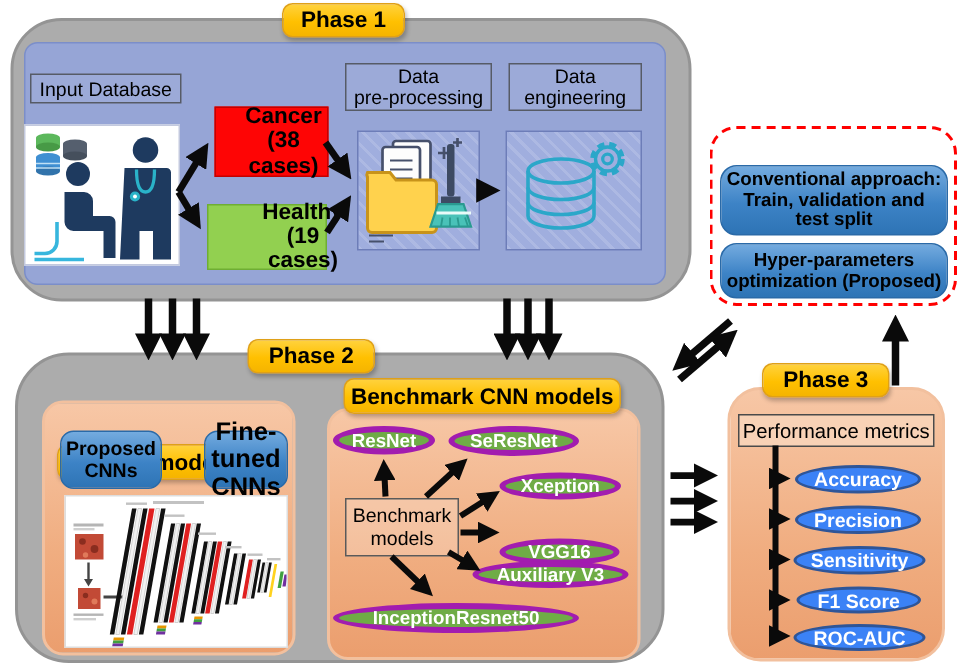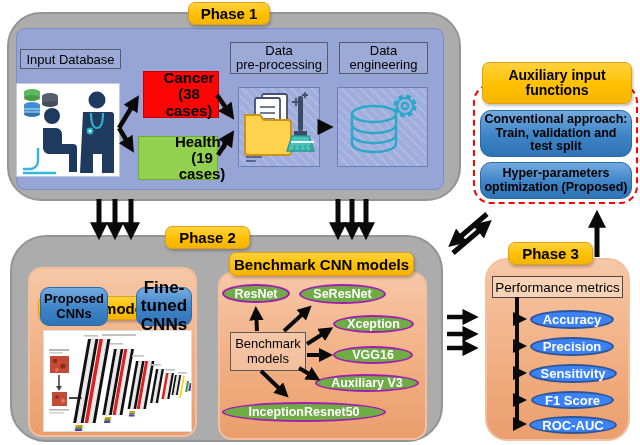--- a/index.html
+++ b/index.html
@@ -25,21 +25,21 @@
   .redbox{background:#fe0505;border:1px solid #c40000;font-weight:600;}
   .greenbox{background:#92d050;border:1px solid #6fae33;font-weight:600;}
   .bluebtn{
     background:linear-gradient(180deg,#74abdf 0%,#3d83c6 55%,#2e74b5 100%);
     border:1px solid #2a6aa8;border-radius:9px;font-weight:bold;
   }
   .salmon{
     background:linear-gradient(180deg,#f7c7a6 0%,#f0ad80 60%,#eb9e6e 100%);
     border:2px solid #f2c09e;border-radius:14px;
   }
-  .egreen{background:#6fac46;border:2px solid #a21caf;border-radius:50%;color:#fff;font-weight:bold;}
+  .egreen{background:#6fac46;border:4px solid #a21caf;border-radius:50%;color:#fff;font-weight:bold;}
   .eblue{background:#3b82f6;border:2px solid #2f5597;border-radius:50%;color:#fff;font-weight:bold;}
   .dashred{border:2.5px dashed #ff0000;border-radius:18px;background:transparent;}
   .whitebox{background:#ffffff;border:1px solid #c3c9de;}
   svg{display:block;}
   .overlay{position:absolute;left:0;top:0;pointer-events:none;}
 </style>
 </head>
 <body>
 
 <div class="canvas">
@@ -122,22 +122,20 @@
       </g>
       <g transform="translate(67,18)">
         <circle r="9" fill="none" stroke="#2ba7c9" stroke-width="5" stroke-dasharray="4.2 3"></circle>
         <circle r="8" fill="#a0aede" stroke="#2ba7c9" stroke-width="2.2"></circle>
         <circle r="3.2" fill="none" stroke="#2ba7c9" stroke-width="2.2"></circle>
       </g>
     </svg>
   </div>
 
   <div class="abs dashred" style="left:473px;top:84px;width:165px;height:120px;"></div>
-  <div class="abs pill ctr ml" style="left:482px;top:62px;width:150px;height:42px;font-size:14px;">Auxiliary input
-functions</div>
   <div class="abs bluebtn ctr ml" style="left:480px;top:110px;width:152px;height:47px;font-size:12.5px;border-radius:11px;">Conventional approach:
 Train, validation and
 test split</div>
   <div class="abs bluebtn ctr ml" style="left:480px;top:162px;width:152px;height:37px;font-size:12.5px;border-radius:11px;">Hyper-parameters
 optimization (Proposed)</div>
 
   <div class="abs gray" style="left:10px;top:235px;width:433px;height:207px;border-radius:36px;"></div>
   <div class="abs pill ctr" style="left:165px;top:226px;width:85px;height:23px;font-size:15px;text-align:center;">Phase 2</div>
 
   <div class="abs salmon" style="left:28px;top:267px;width:169px;height:170px;"></div>
@@ -231,21 +229,21 @@
   </div>
 
   <div class="abs salmon" style="left:218px;top:272px;width:209px;height:168px;"></div>
   <div class="abs pill ctr" style="left:229px;top:252px;width:185px;height:24px;font-size:15px;">Benchmark CNN models</div>
   <div class="abs ctr ml" style="left:230px;top:332px;width:76px;height:39px;font-size:13px;border:1px solid #5a5a5a;background:rgba(255,255,255,0.22);">Benchmark
 models</div>
 
   <div class="abs egreen ctr" style="left:222px;top:284px;width:68px;height:19px;font-size:12.5px;">ResNet</div>
   <div class="abs egreen ctr" style="left:299px;top:284px;width:87px;height:20px;font-size:12.5px;">SeResNet</div>
   <div class="abs egreen ctr" style="left:333px;top:315px;width:81px;height:18px;font-size:12.5px;">Xception</div>
-  <div class="abs egreen ctr" style="left:333px;top:346px;width:80px;height:18px;font-size:12.5px;">VGG16</div>
+  <div class="abs egreen ctr" style="left:333px;top:359px;width:80px;height:18px;font-size:12.5px;">VGG16</div>
   <div class="abs egreen ctr" style="left:315px;top:374px;width:104px;height:18px;font-size:12.5px;">Auxiliary V3</div>
   <div class="abs egreen ctr" style="left:222px;top:402px;width:164px;height:20px;font-size:12.5px;">InceptionResnet50</div>
 
   <div class="abs salmon" style="left:485px;top:258px;width:145px;height:183px;border-radius:22px;"></div>
   <div class="abs pill ctr" style="left:508px;top:242px;width:85px;height:23px;font-size:15px;">Phase 3</div>
   <div class="abs ctr" style="left:492px;top:276px;width:131px;height:22px;font-size:13.5px;border:1px solid #4a4a4a;background:#f8d2b6;">Performance metrics</div>
 
   <div class="abs eblue ctr" style="left:530px;top:310px;width:84px;height:19px;font-size:13px;">Accuracy</div>
   <div class="abs eblue ctr" style="left:530px;top:337px;width:84px;height:19px;font-size:13px;">Precision</div>
   <div class="abs eblue ctr" style="left:529px;top:364px;width:88px;height:19px;font-size:13px;">Sensitivity</div>

